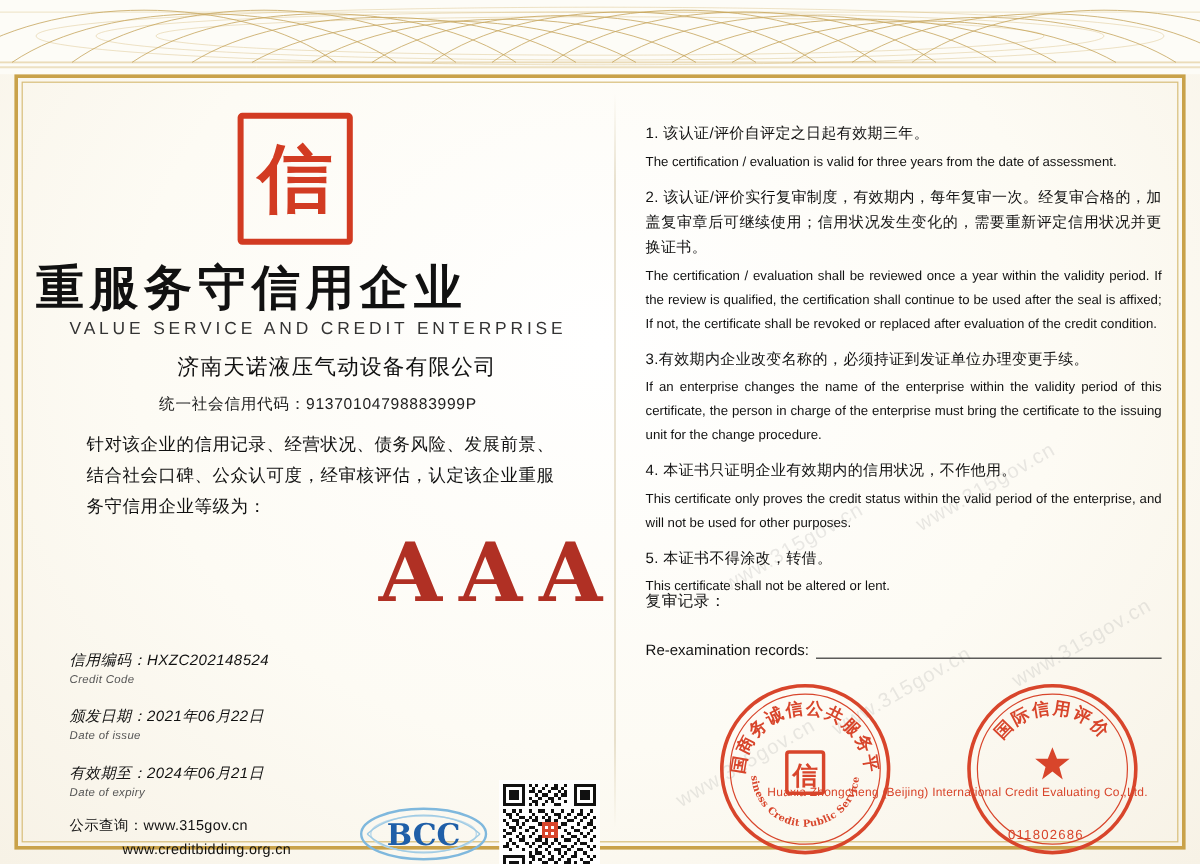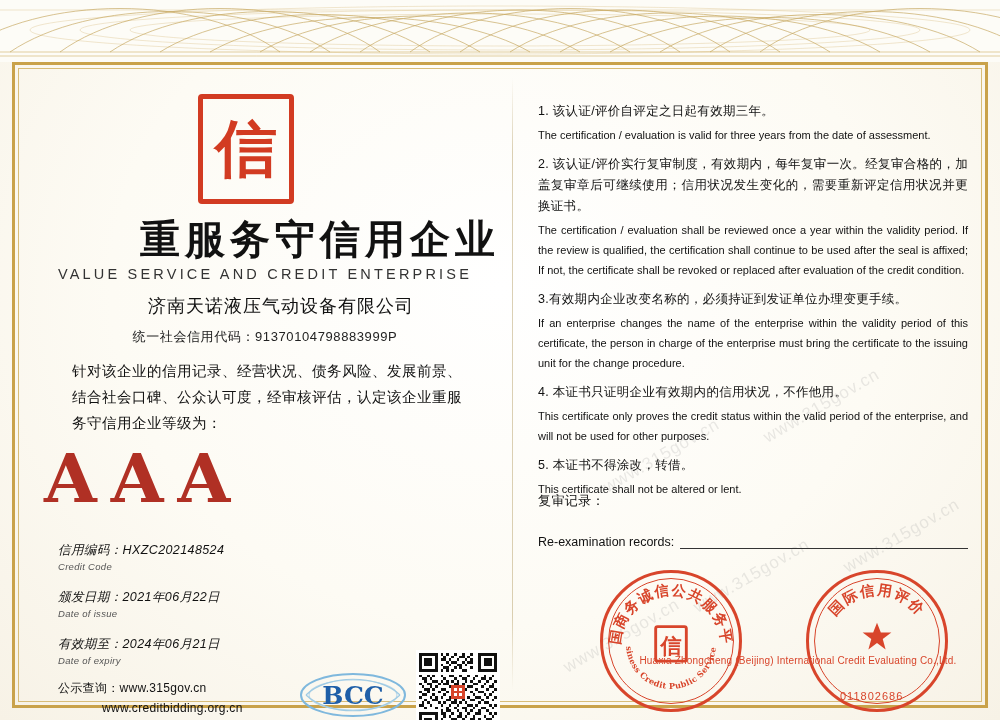--- a/index.html
+++ b/index.html
@@ -57,21 +57,21 @@
     width:96px;height:110px;border:5px solid #d23b22;border-radius:4px;
     box-sizing:border-box;position:relative;background:transparent;
   }
   .seal-glyph{
     position:absolute;left:0;top:0;width:100%;height:100%;
     display:flex;align-items:center;justify-content:center;
     color:#d23b22;font-family:"DejaVu Serif", serif;font-weight:bold;
     font-size:62px;line-height:1;
   }
   .title-cn{
-    position:absolute;left:0;top:132px;width:470px;text-align:right;
+    position:absolute;left:0;top:132px;width:470px;text-align:left;
     font-family:"DejaVu Serif", serif;
     font-size:40px;font-weight:bold;color:#111;letter-spacing:5px;
   }
   .title-en{
     position:absolute;left:0;top:186px;width:470px;text-align:center;
     font-size:14.5px;color:#333;letter-spacing:3.2px;
   }
   .company{
     position:absolute;left:16px;top:214px;width:470px;text-align:center;
     font-family:"DejaVu Serif", serif;
@@ -81,21 +81,21 @@
     position:absolute;left:0;top:248px;width:470px;text-align:center;
     font-size:13px;color:#222;letter-spacing:.6px;
   }
   .body-cn{
     position:absolute;left:42px;top:278px;width:390px;
     font-family:Liberation Sans, sans-serif;
     font-size:14.5px;line-height:26px;color:#111;
     text-align:justify;letter-spacing:.5px;
   }
   .grade{
-    position:absolute;left:0;top:358px;width:470px;text-align:left;
+    position:absolute;left:16px;top:358px;width:470px;text-align:right;
     font-family:"DejaVu Serif", serif;
     font-size:68px;font-weight:bold;color:#b03024;letter-spacing:14px;
     text-indent:14px;
   }
   .fields{
     position:absolute;left:28px;top:462px;width:250px;font-style:italic;
   }
   .field{margin-bottom:17px;}
   .field .ln{
     font-size:12.5px;color:#111;letter-spacing:.4px;white-space:nowrap;

